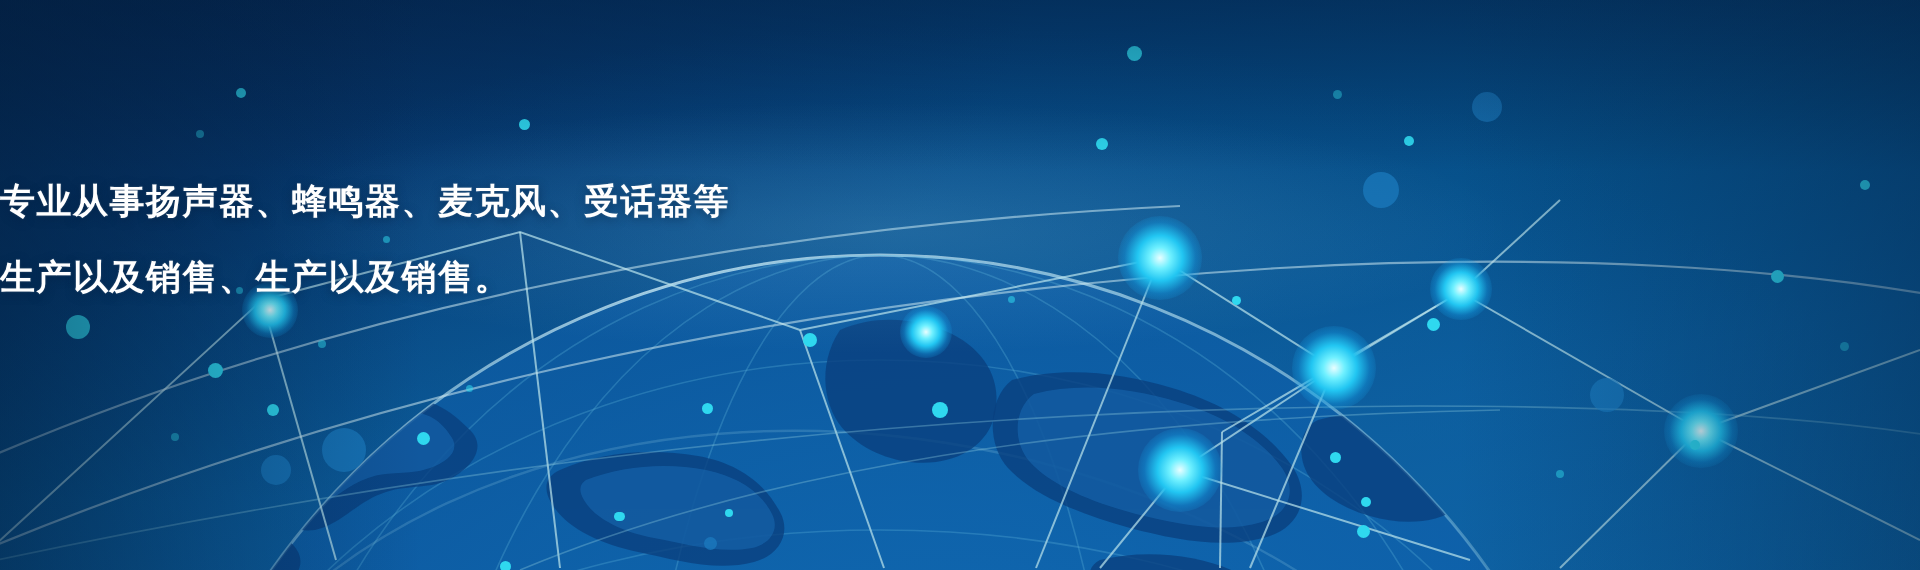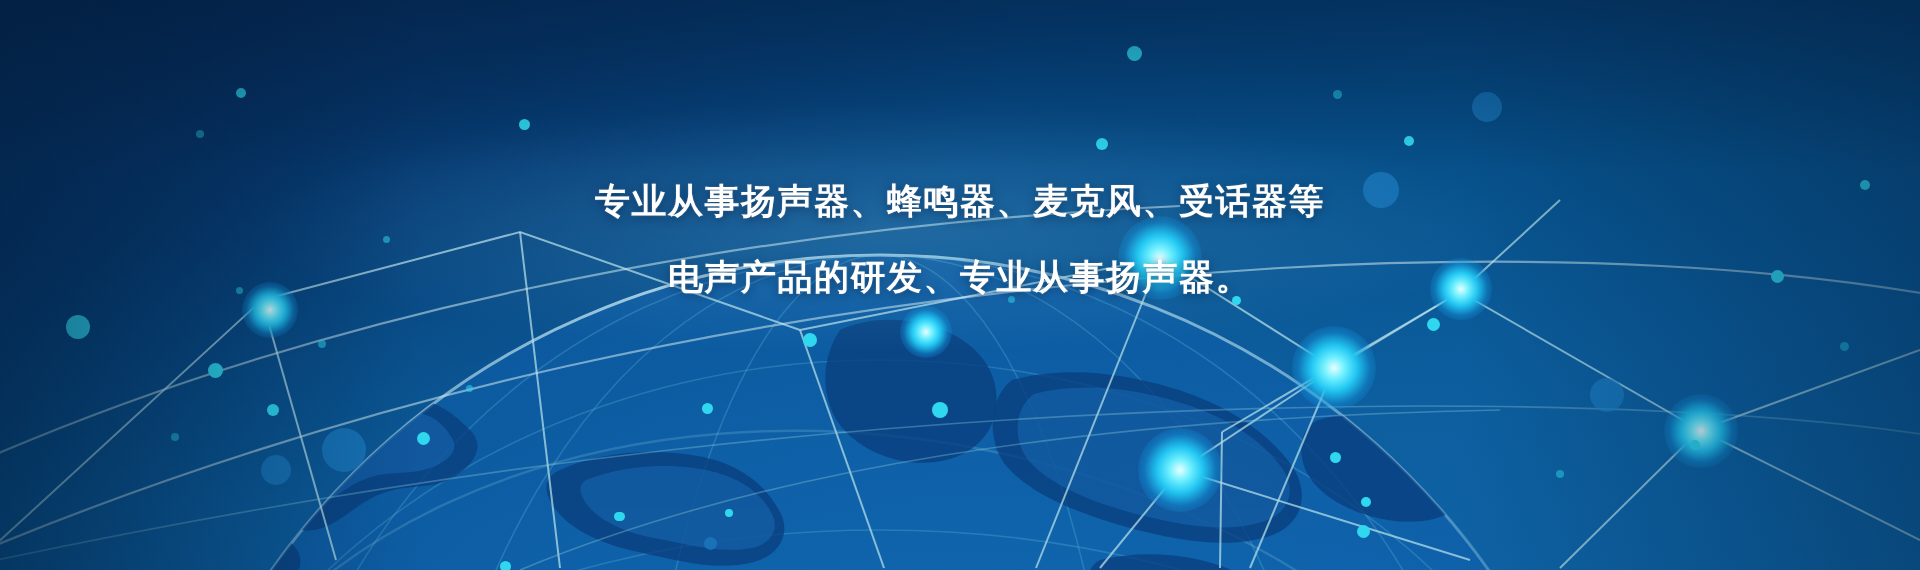--- a/index.html
+++ b/index.html
@@ -30,21 +30,21 @@
   .sheen{
     background:radial-gradient(ellipse 900px 180px at 46% 40%, rgba(150,215,245,0.16) 0%, rgba(150,215,245,0.0) 70%);
     pointer-events:none;
   }
 
   
   #headline{
     position:absolute;
     left:0; top:163px;
     width:1920px;
-    text-align:center;
+    text-align:left;
     z-index:40;
     pointer-events:none;
   }
   #headline .line{
     display:block;
     color:#ffffff;
     font-weight:bold;
     font-size:35px;
     letter-spacing:1.5px;
     line-height:76px;
@@ -222,16 +222,16 @@
   <div class="dot dim" style="left:1840px;top:342px;width:9px;height:9px;"></div>
   <div class="dot" style="left:1690px;top:440px;width:10px;height:10px;"></div>
   <div class="dot dim" style="left:1556px;top:470px;width:8px;height:8px;"></div>
   <div class="dot" style="left:1860px;top:180px;width:10px;height:10px;"></div>
   <div class="dot soft" style="left:1590px;top:378px;width:34px;height:34px;"></div>
 
   <div class="layer vignette"></div>
 
   <div id="headline">
     <span class="line">专业从事扬声器、蜂鸣器、麦克风、受话器等</span>
-    <span class="line">电声产品的研发、专业从事扬声器。</span>
+    <span class="line">生产以及销售、生产以及销售。</span>
   </div>
 
 </div>
 
 </body></html>

